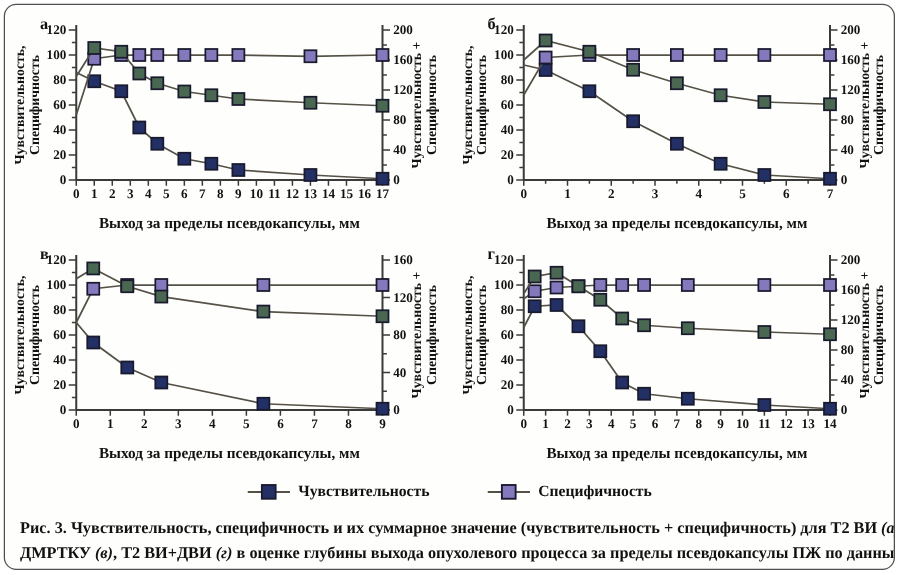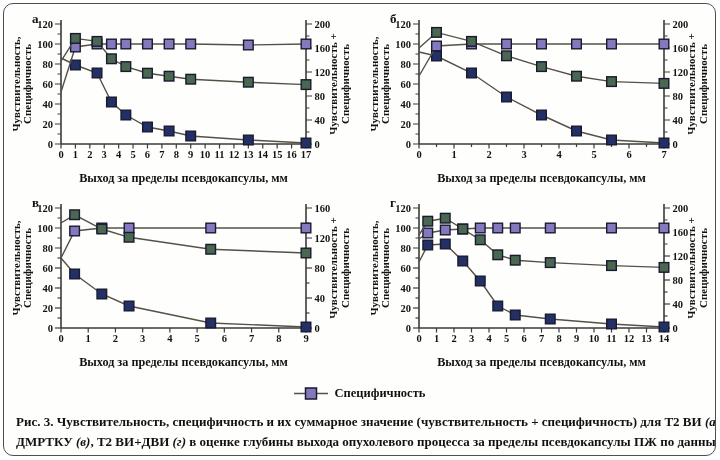--- a/index.html
+++ b/index.html
@@ -483,20 +483,27 @@
             <text transform="translate(342.5,72) rotate(-90)" text-anchor="middle">Специфичность</text>
             <text x="177.5" y="170" text-anchor="middle" font-size="12.2px">Выход за пределы псевдокапсулы, мм</text>
           </g>
         </svg>
     </div>
   </div>
   <div class="legend">
       <div class="legend-item">
         <svg width="34" height="13">
           <line x1="0" y1="6.5" x2="34" y2="6.5" stroke="#555147" stroke-width="1.6"></line>
+          <rect x="11.5" y="1" width="11" height="11" fill="#223066" stroke="#191a2e" stroke-width="1.5"></rect>
+        </svg>
+        <span class="llabel">Чувствительность</span>
+      </div>
+      <div class="legend-item">
+        <svg width="34" height="13">
+          <line x1="0" y1="6.5" x2="34" y2="6.5" stroke="#555147" stroke-width="1.6"></line>
           <rect x="11.5" y="1" width="11" height="11" fill="#8579be" stroke="#191a2e" stroke-width="1.5"></rect>
         </svg>
         <span class="llabel">Специфичность</span>
       </div>
     </div>
   <div class="caption">
       <div class="caption-line"><span>Рис. 3. Чувствительность, специфичность и их суммарное значение (чувствительность + специфичность) для Т2 ВИ </span><span class="cap-italic">(а)</span><span>, ДВИ </span></div>
       <div class="caption-line"><span>ДМРТКУ </span><span class="cap-italic">(в)</span><span>, Т2 ВИ+ДВИ </span><span class="cap-italic">(г)</span><span> в оценке глубины выхода опухолевого процесса за пределы псевдокапсулы ПЖ по данным ROC-кривых, %</span></div>
     </div>
 </div>

